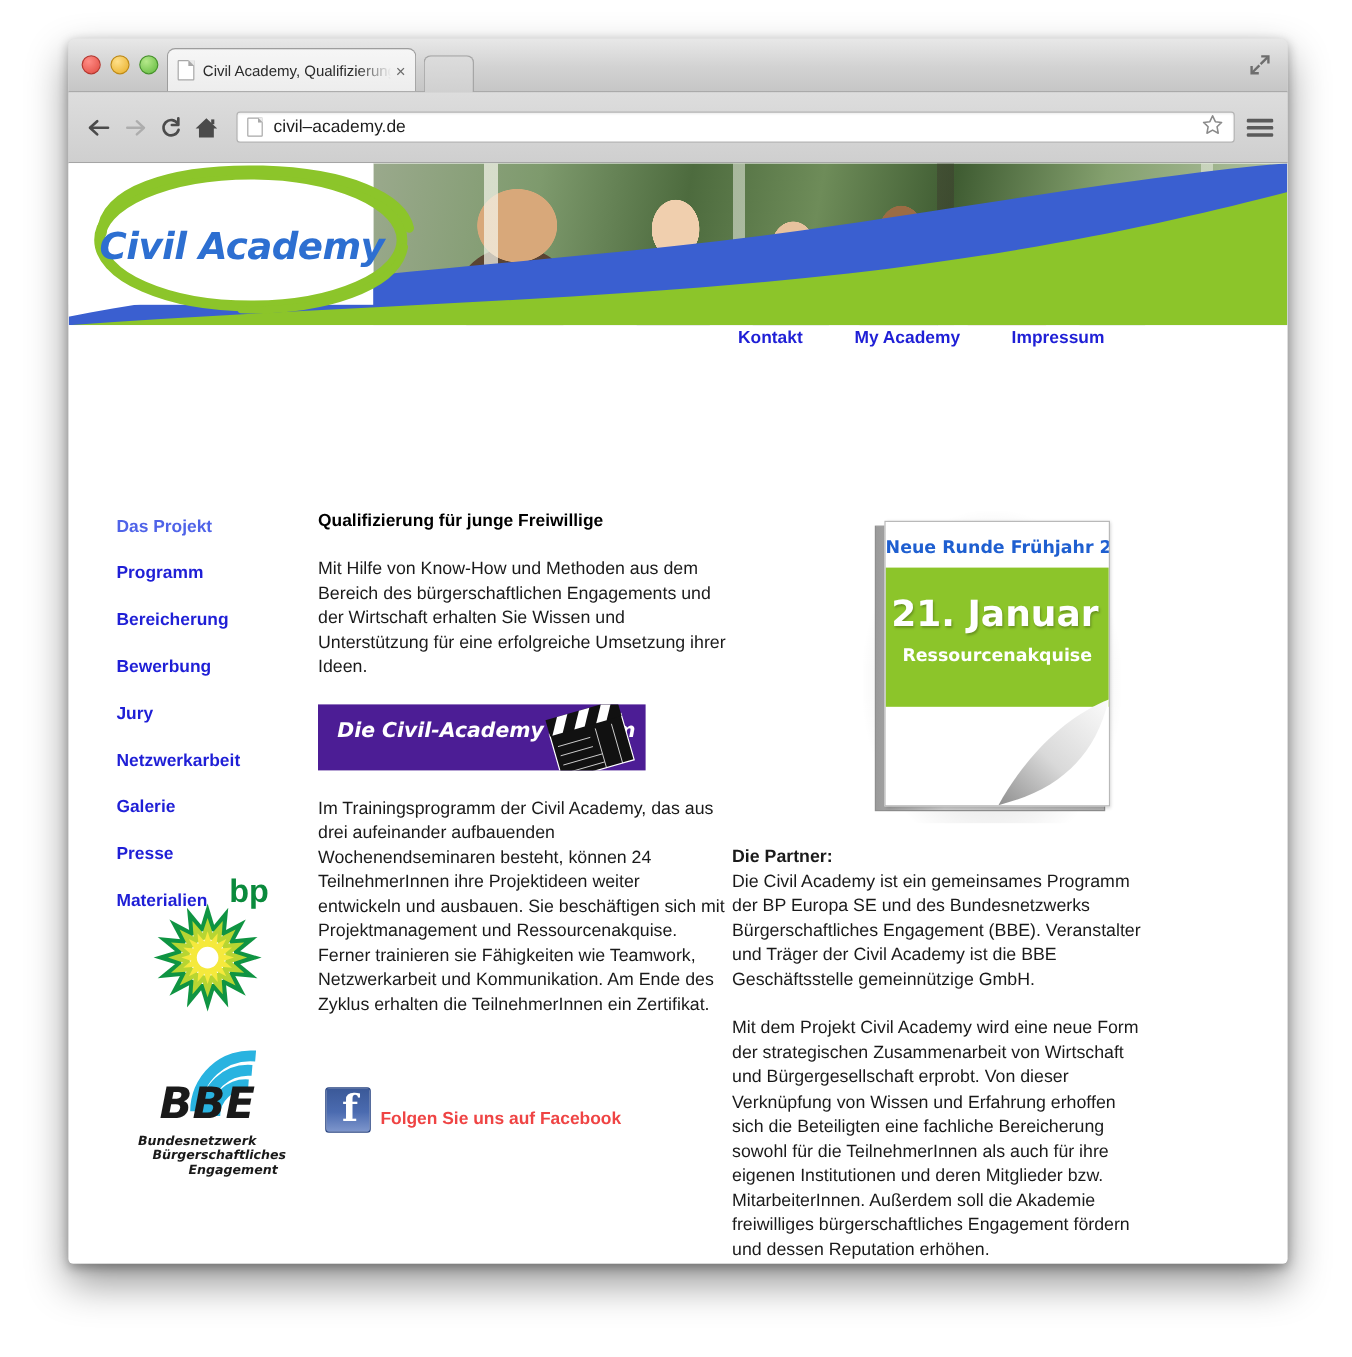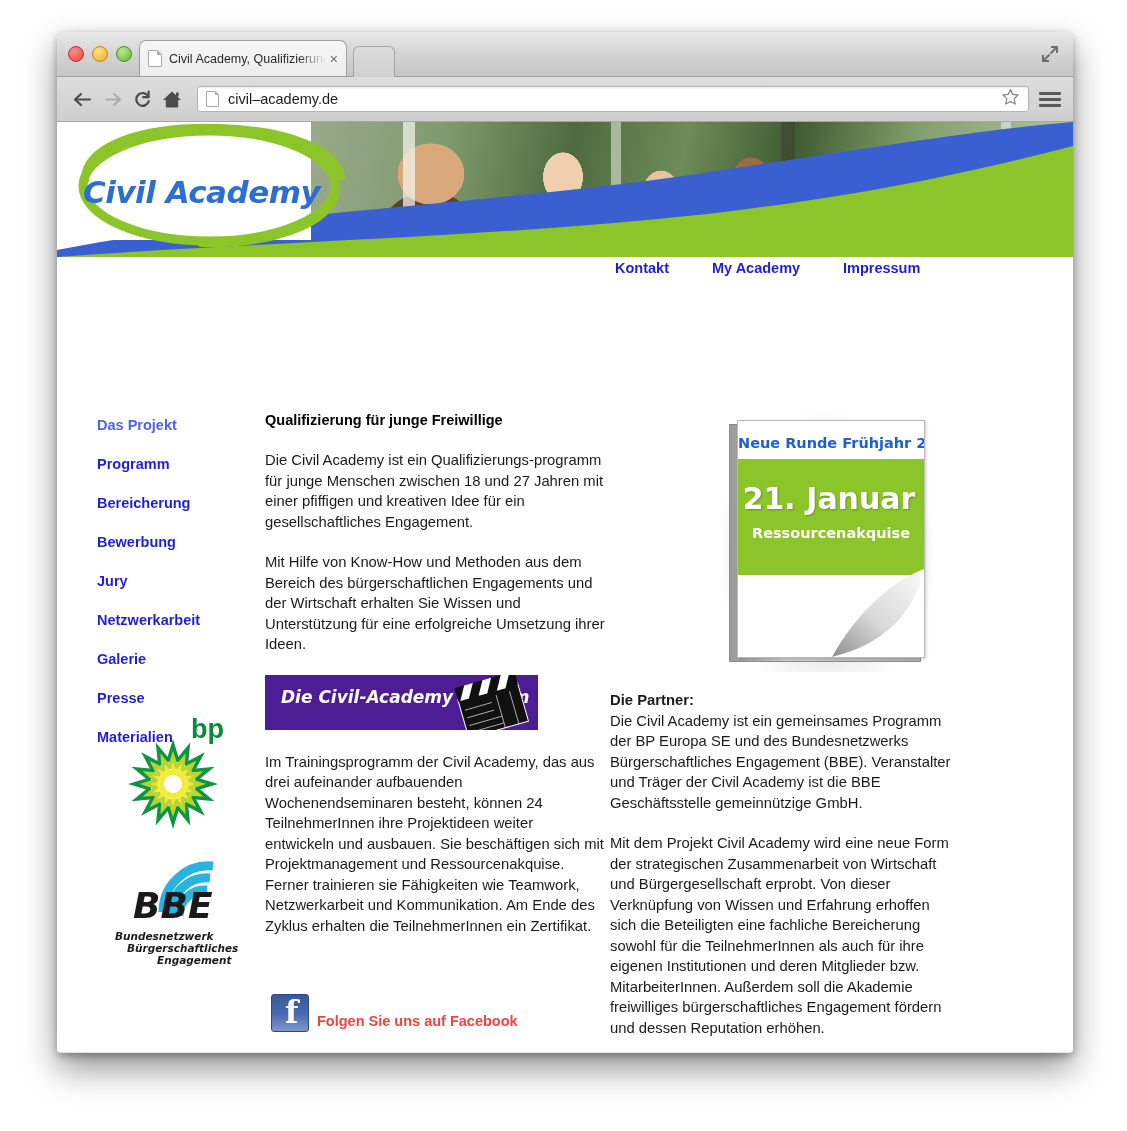--- a/index.html
+++ b/index.html
@@ -69,21 +69,21 @@
     background: linear-gradient(to bottom, #dcdcdc, #d0d0d0);
   }
 
   .win-expand {
     position: absolute; right: 14px; top: 13px; width: 18px; height: 18px;
     color:#6e6e6e;
   }
 
   
   .toolbar {
-    position: relative; height: 45px;
+    position: relative; height: 59px;
     background: linear-gradient(to bottom, #dddddd, #cfcfcf);
     border-bottom: 1px solid #a5a5a5;
     display: flex; align-items: center; padding: 4px 12px;
     box-sizing: border-box;
   }
   .nav-btn {
     width: 26px; height: 26px; margin-right: 4px;
     display: flex; align-items: center; justify-content: center;
     color: #4b4b4b;
   }
@@ -468,21 +468,20 @@
             <path d="M74,64 A26,26 0 0 1 102,38" fill="none" stroke="#29b3e0" stroke-width="9"></path>
             <text x="28" y="66" font-family="'DejaVu Sans', sans-serif" font-size="36" font-weight="bold" font-style="italic" fill="#1a1a1a">BBE</text>
             <text x="10" y="88" font-family="'DejaVu Sans', sans-serif" font-size="10.5" font-weight="bold" font-style="italic" fill="#1a1a1a">Bundesnetzwerk</text>
             <text x="22" y="100" font-family="'DejaVu Sans', sans-serif" font-size="10.5" font-weight="bold" font-style="italic" fill="#1a1a1a">Bürgerschaftliches</text>
             <text x="52" y="112" font-family="'DejaVu Sans', sans-serif" font-size="10.5" font-weight="bold" font-style="italic" fill="#1a1a1a">Engagement</text>
           </svg>
         </div>
 
         <div class="col-main">
           <h2 class="section-head">Qualifizierung für junge Freiwillige</h2>
-          <p class="body">Die Civil Academy ist ein Qualifizierungs-programm für junge Menschen zwischen 18 und 27 Jahren mit einer pfiffigen und kreativen Idee für ein gesellschaftliches Engagement.</p>
           <p class="body">Mit Hilfe von Know-How und Methoden aus dem Bereich des bürgerschaftlichen Engagements und der Wirtschaft erhalten Sie Wissen und Unterstützung für eine erfolgreiche Umsetzung ihrer Ideen.</p>
 
           <div class="film-banner">
             <div class="fb-text">Die Civil-Academy im Film</div>
             <div class="clapper">
               <svg width="84" height="72" viewBox="0 0 84 72">
                 <g transform="rotate(-16 42 36)">
                   <rect x="12" y="24" width="62" height="40" fill="#111111" stroke="#ffffff" stroke-width="1"></rect>
                   <rect x="12" y="12" width="62" height="14" fill="#111111"></rect>
                   <g fill="#ffffff">

